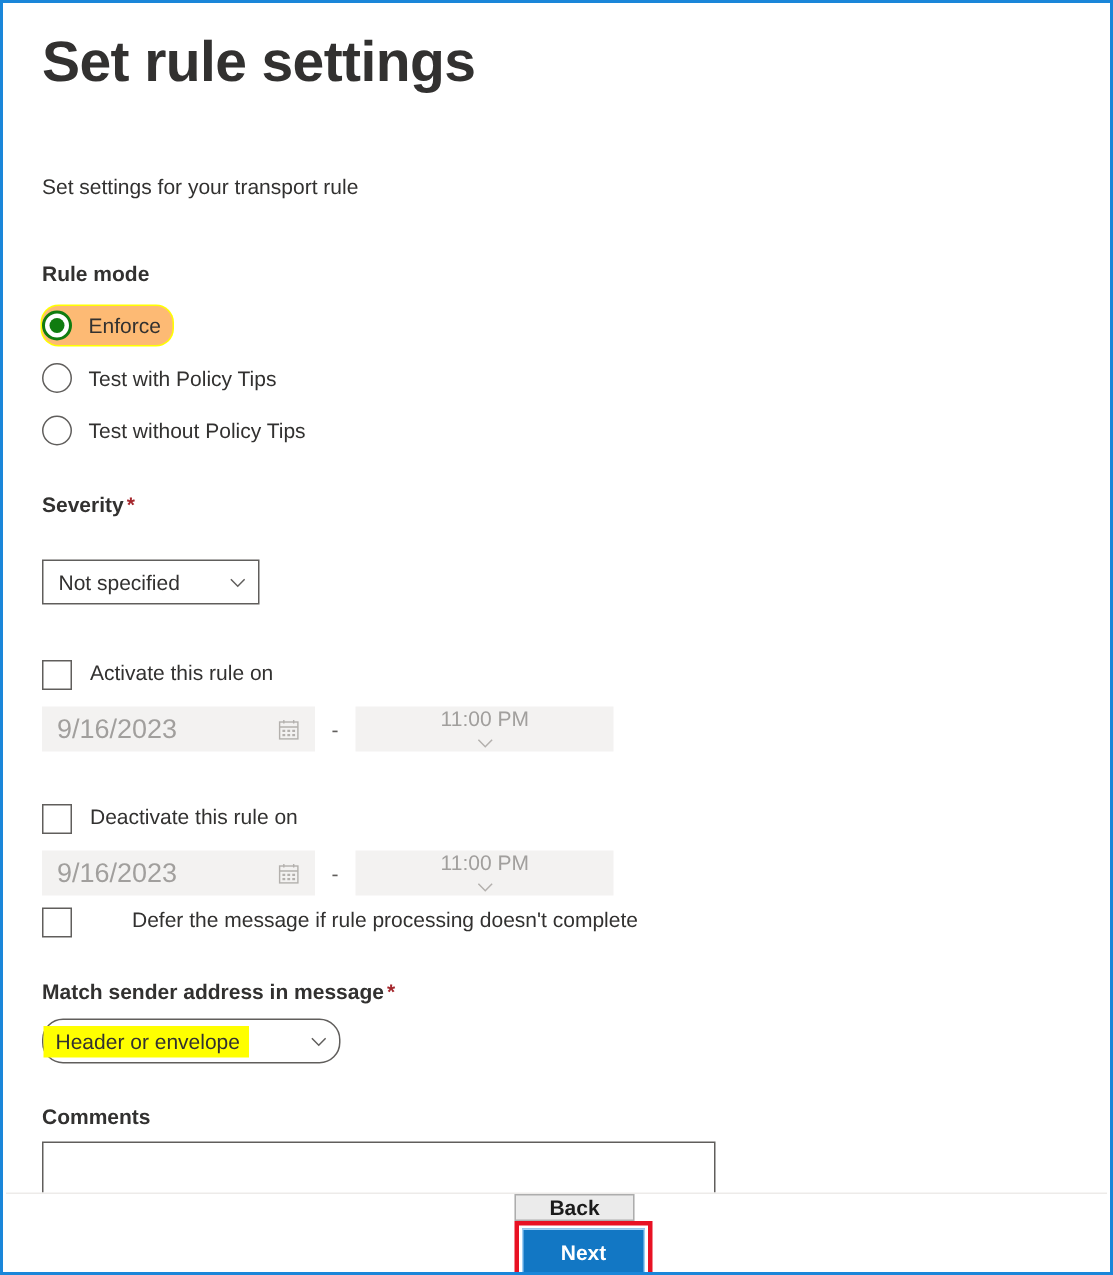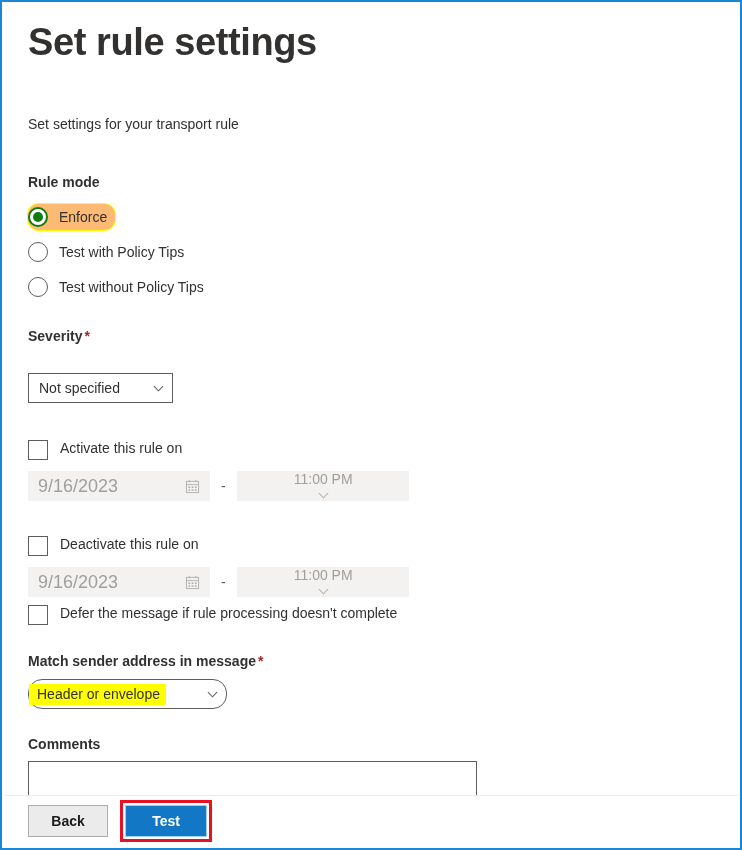--- a/index.html
+++ b/index.html
@@ -221,21 +221,21 @@
     padding: 0 9px 0 10px;
     font-size: 14px;
     color: #a19f9d;
     flex-direction: column;
   }
   .cal-icon { width: 15px; height: 15px; flex: none; color: #b3b0ad; }
   .chev-dis { width: 11px; height: 11px; flex: none; color: #b3b0ad; }
 
   
   .cb-row.stop { margin-top: 36px; }
-  .cb-row.defer { margin-top: 8px; }
+  .cb-row.defer { margin-top: 8px; gap: 28px; }
 
   
   .comments-label { margin-top: 26px; }
   .comments-box {
     margin-top: 8px;
     width: 449px;
     height: 60px;
     box-sizing: border-box;
     border: 1px solid #605e5c;
     background: #ffffff;
@@ -246,20 +246,21 @@
     position: absolute;
     left: 2px;
     right: 2px;
     bottom: 2px;
     height: 50px;
     background: #ffffff;
     border-top: 1px solid #edebe9;
     display: flex;
     align-items: center;
     padding-left: 24px;
+    flex-direction: column;
   }
   .btn {
     height: 32px;
     min-width: 80px;
     box-sizing: border-box;
     font-size: 14px;
     font-weight: bold;
     display: flex;
     align-items: center;
     justify-content: center;
@@ -396,16 +397,16 @@
     </div>
 
     <div class="section-label comments-label">Comments</div>
     <div class="comments-box"></div>
 
   </div>
 
   <div class="footer">
     <div class="btn btn-back">Back</div>
     <div class="btn-next-wrap">
-      <div class="btn btn-next">Test</div>
+      <div class="btn btn-next">Next</div>
     </div>
   </div>
 </div>
 
 </body></html>

